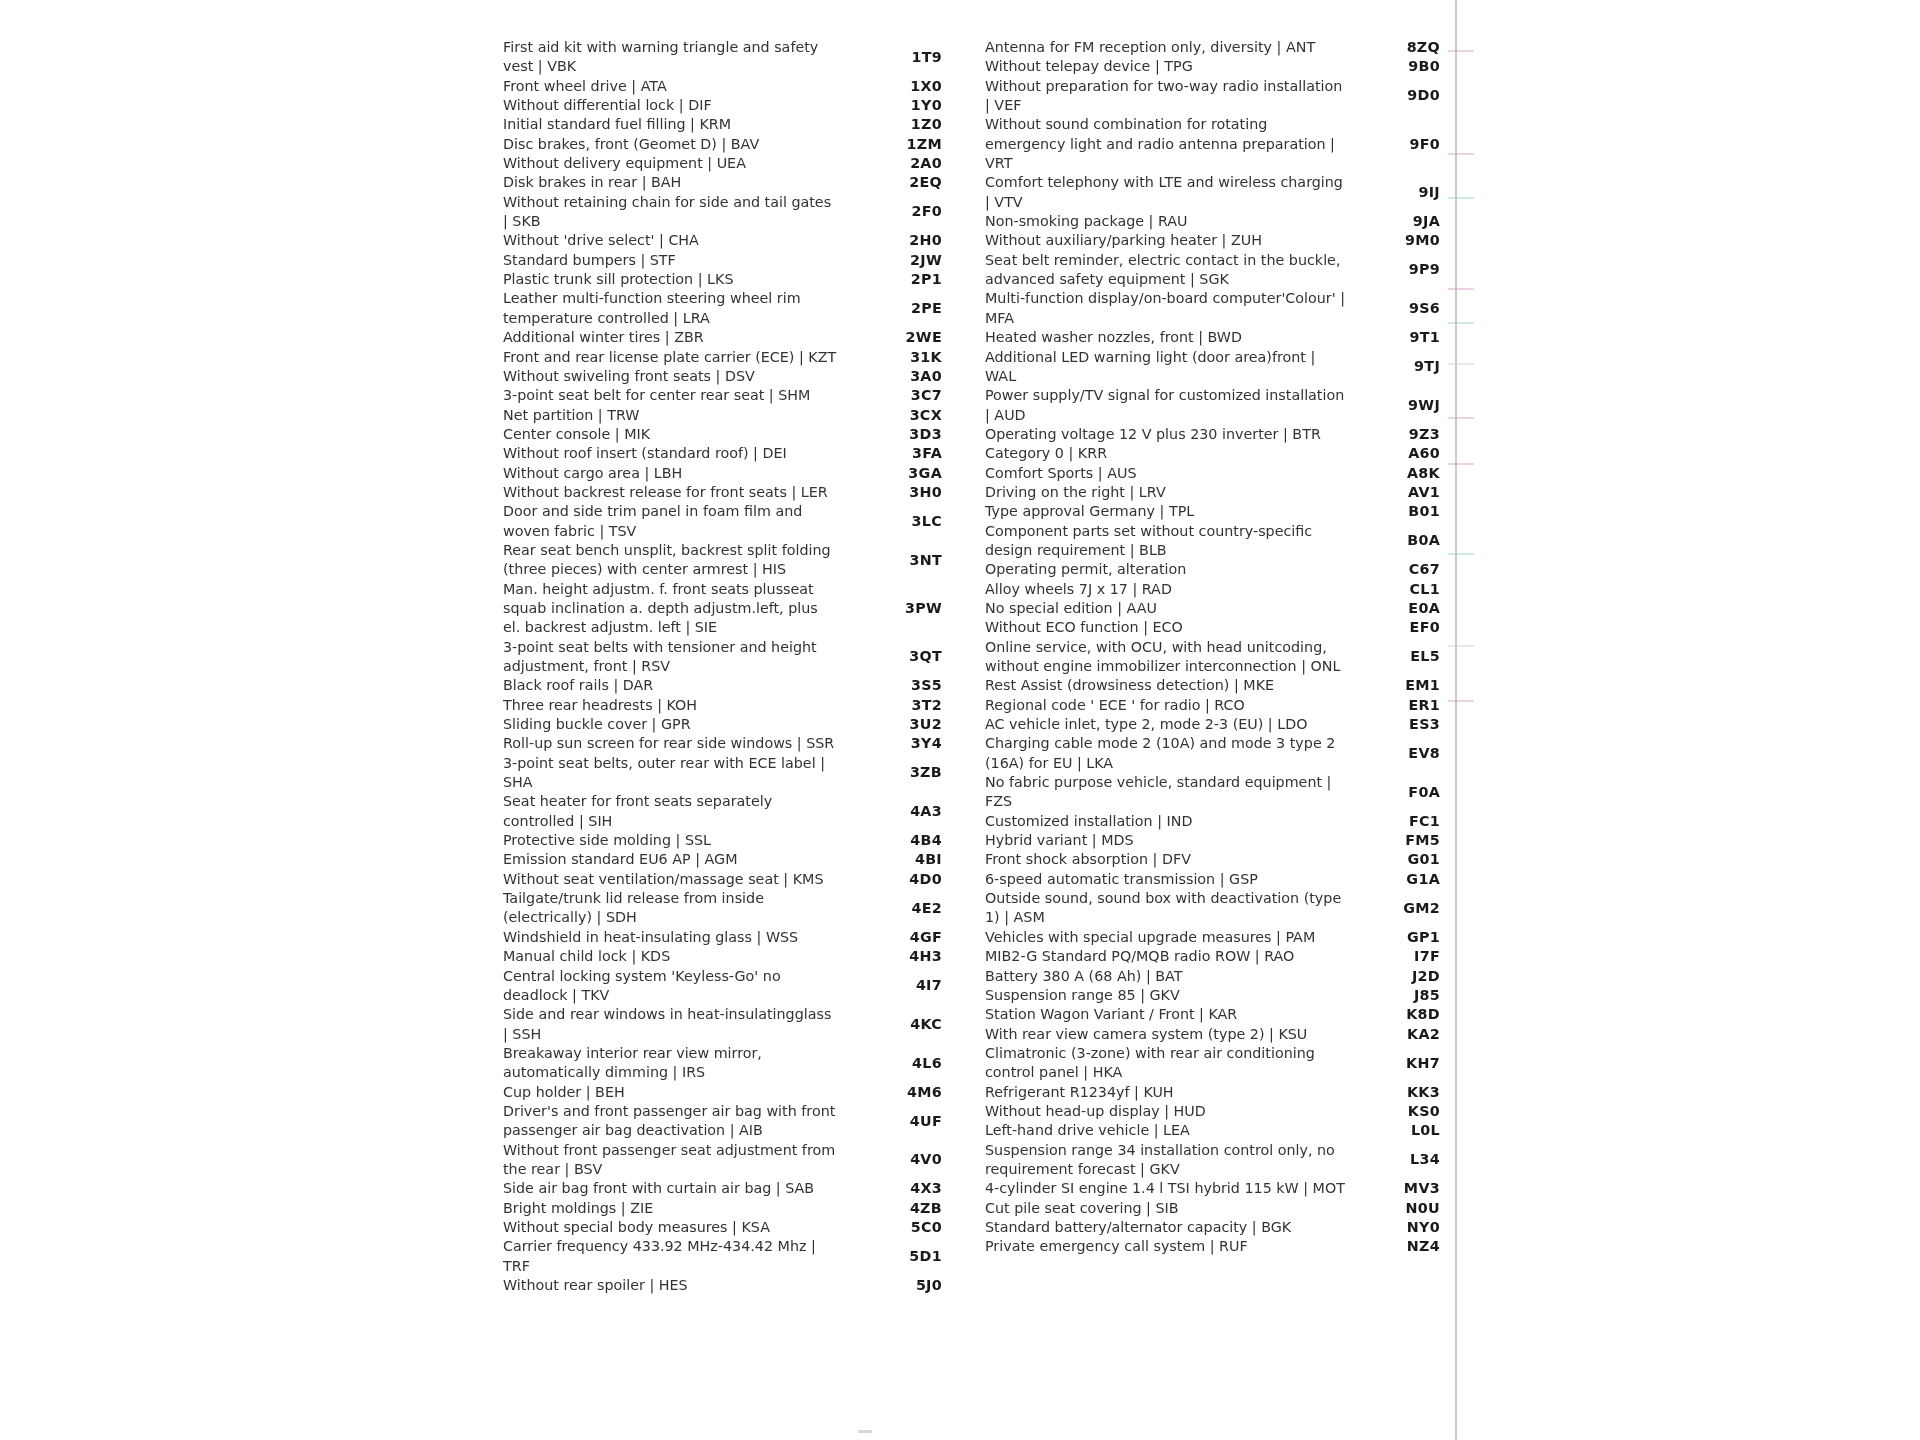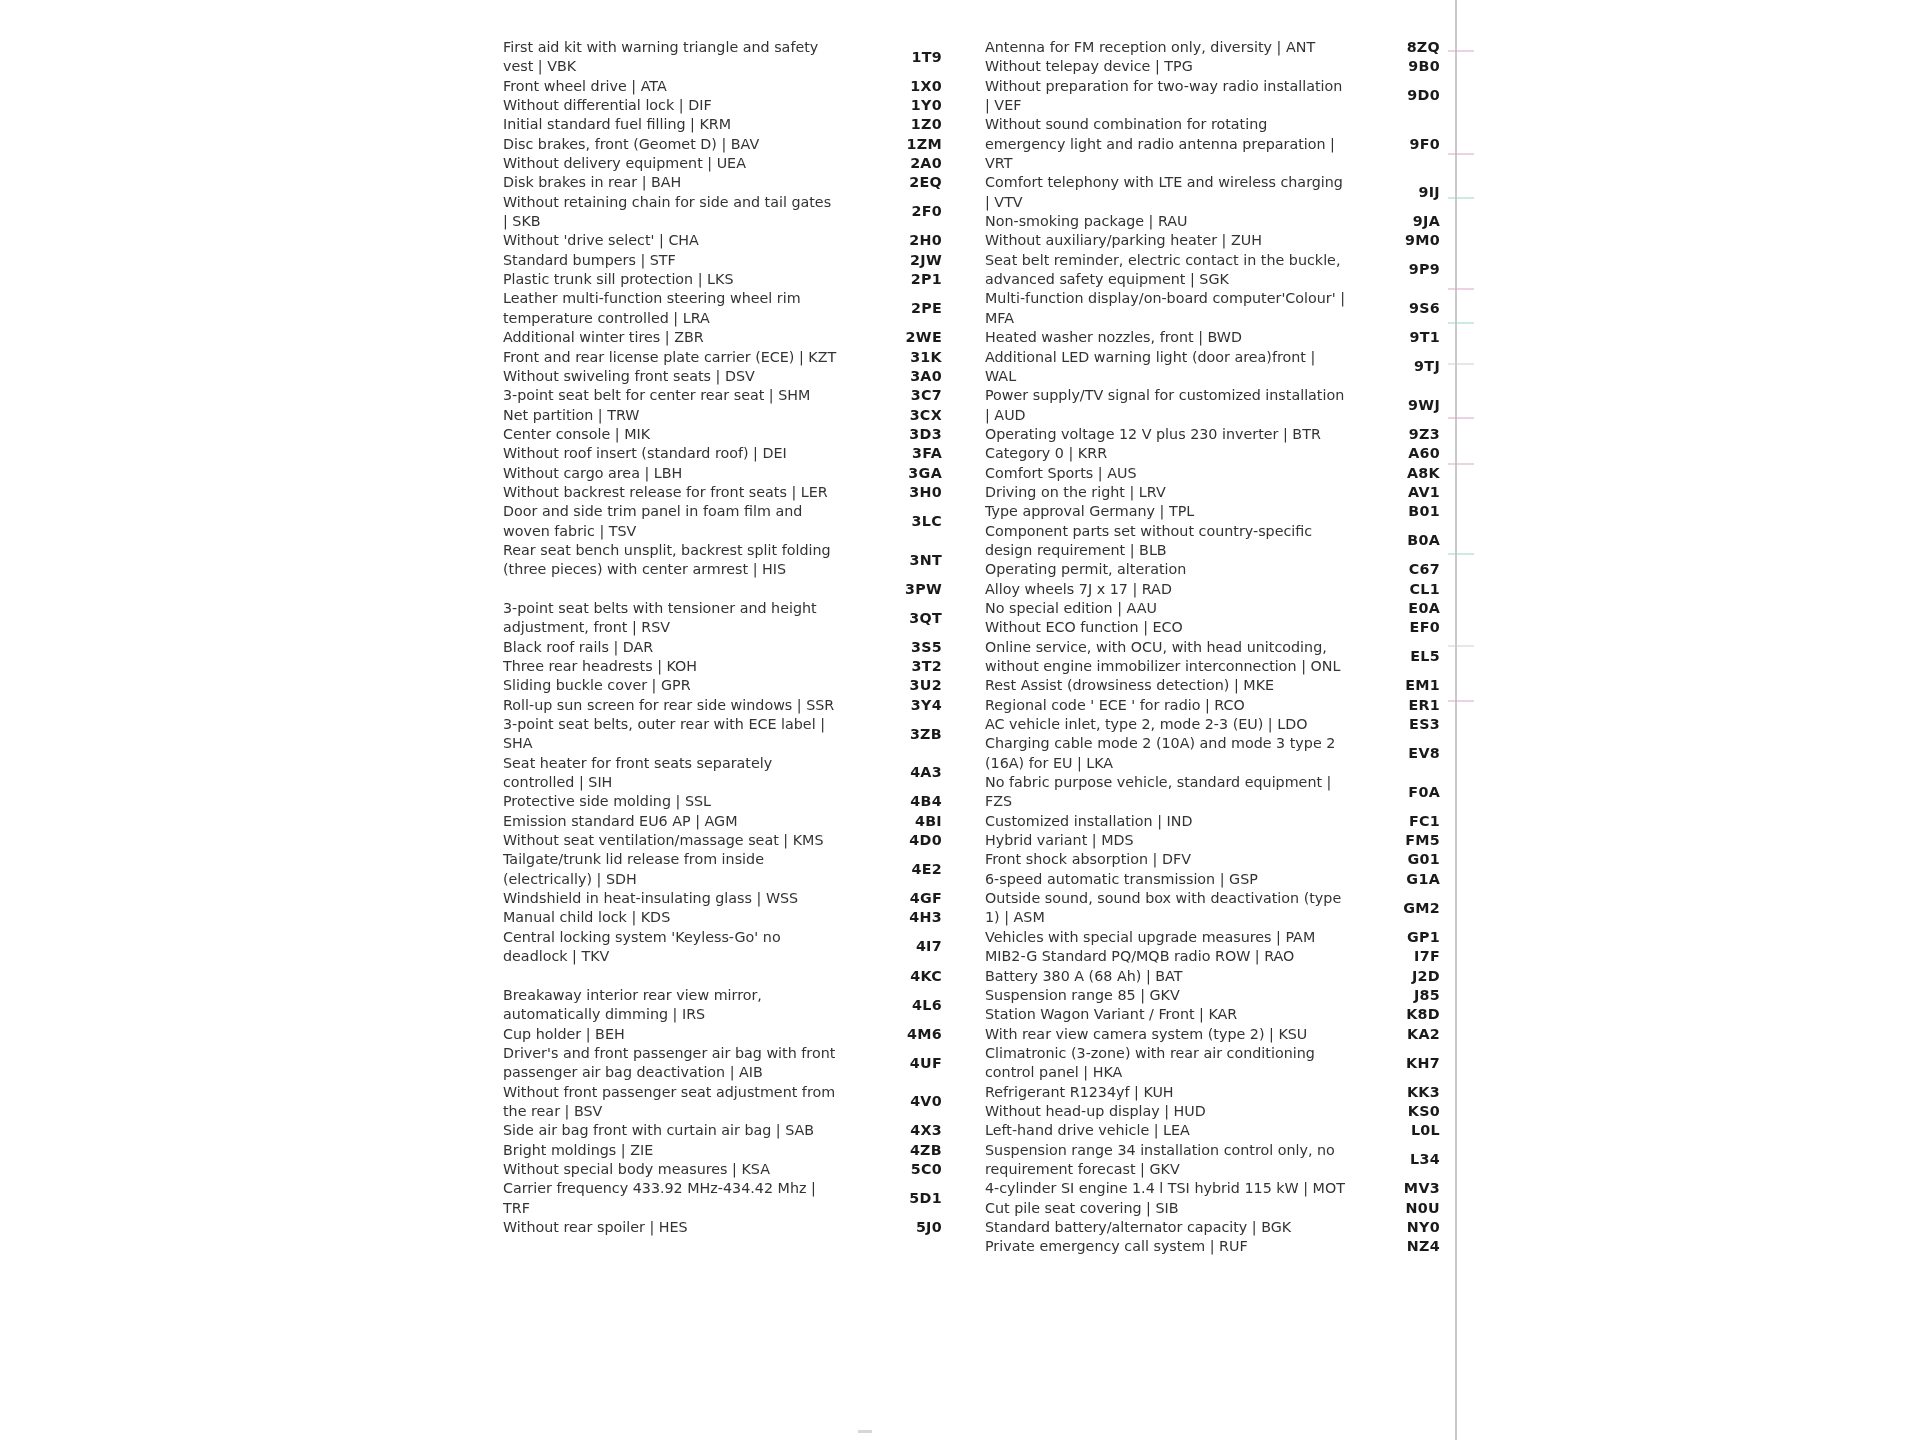--- a/index.html
+++ b/index.html
@@ -173,20 +173,21 @@
     <div class="desc">Door and side trim panel in foam film and woven fabric | TSV</div>
     <div class="code">3LC</div>
   </div>
 
   <div class="row">
     <div class="desc">Rear seat bench unsplit, backrest split folding (three pieces) with center armrest | HIS</div>
     <div class="code">3NT</div>
   </div>
 
   <div class="row">
+    <div class="desc">Man. height adjustm. f. front seats plusseat squab inclination a. depth adjustm.left, plus el. backrest adjustm. left | SIE</div>
     <div class="code">3PW</div>
   </div>
 
   <div class="row">
     <div class="desc">3-point seat belts with tensioner and height adjustment, front | RSV</div>
     <div class="code">3QT</div>
   </div>
 
   <div class="row">
     <div class="desc">Black roof rails | DAR</div>
@@ -247,20 +248,21 @@
     <div class="desc">Manual child lock | KDS</div>
     <div class="code">4H3</div>
   </div>
 
   <div class="row">
     <div class="desc">Central locking system 'Keyless-Go' no deadlock | TKV</div>
     <div class="code">4I7</div>
   </div>
 
   <div class="row">
+    <div class="desc">Side and rear windows in heat-insulatingglass | SSH</div>
     <div class="code">4KC</div>
   </div>
 
   <div class="row">
     <div class="desc">Breakaway interior rear view mirror, automatically dimming | IRS</div>
     <div class="code">4L6</div>
   </div>
 
   <div class="row">
     <div class="desc">Cup holder | BEH</div>

